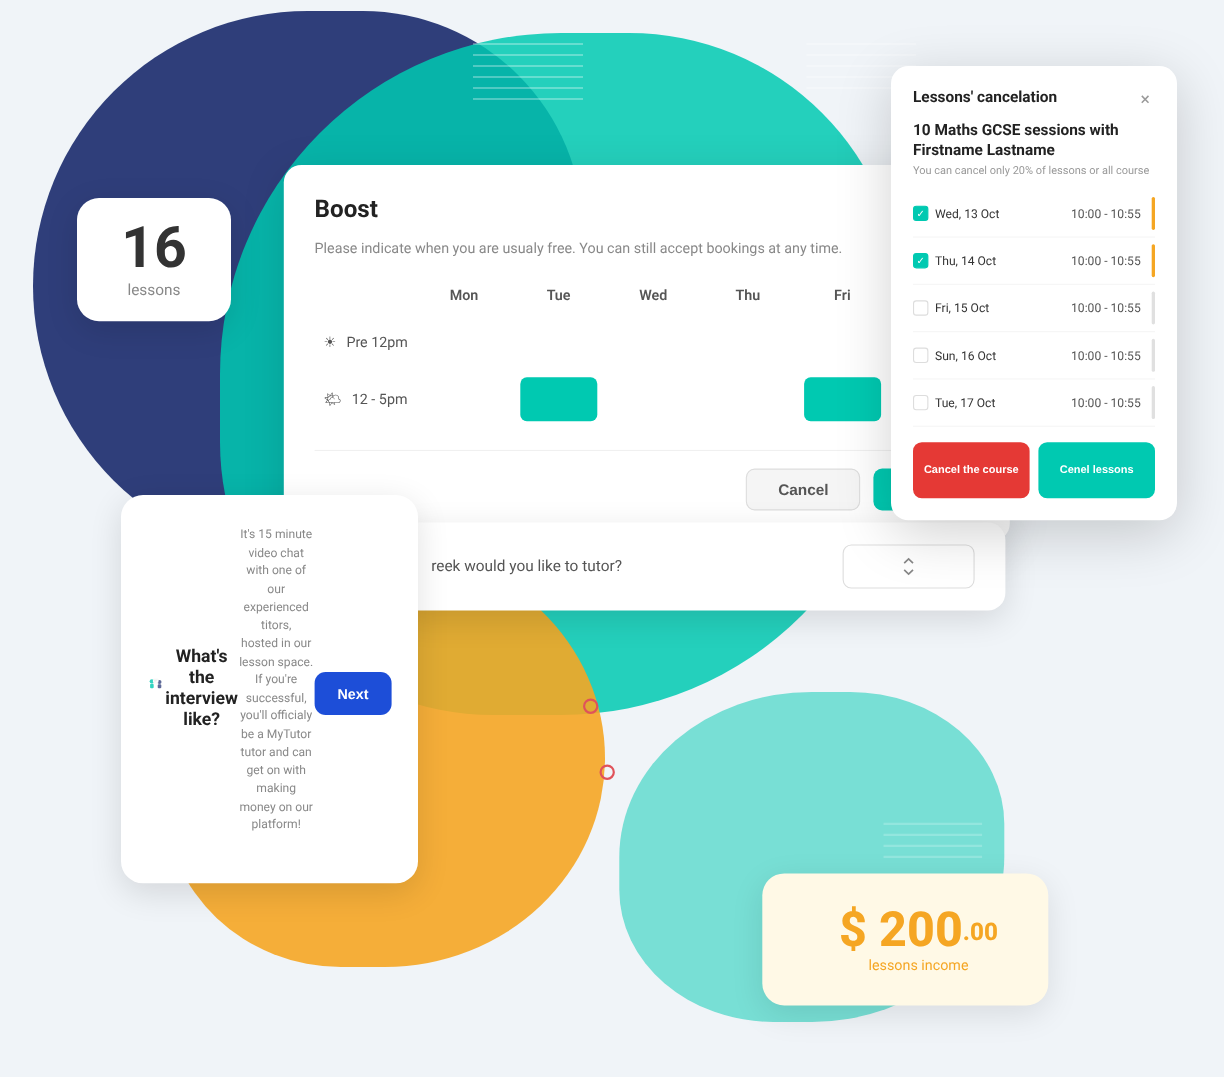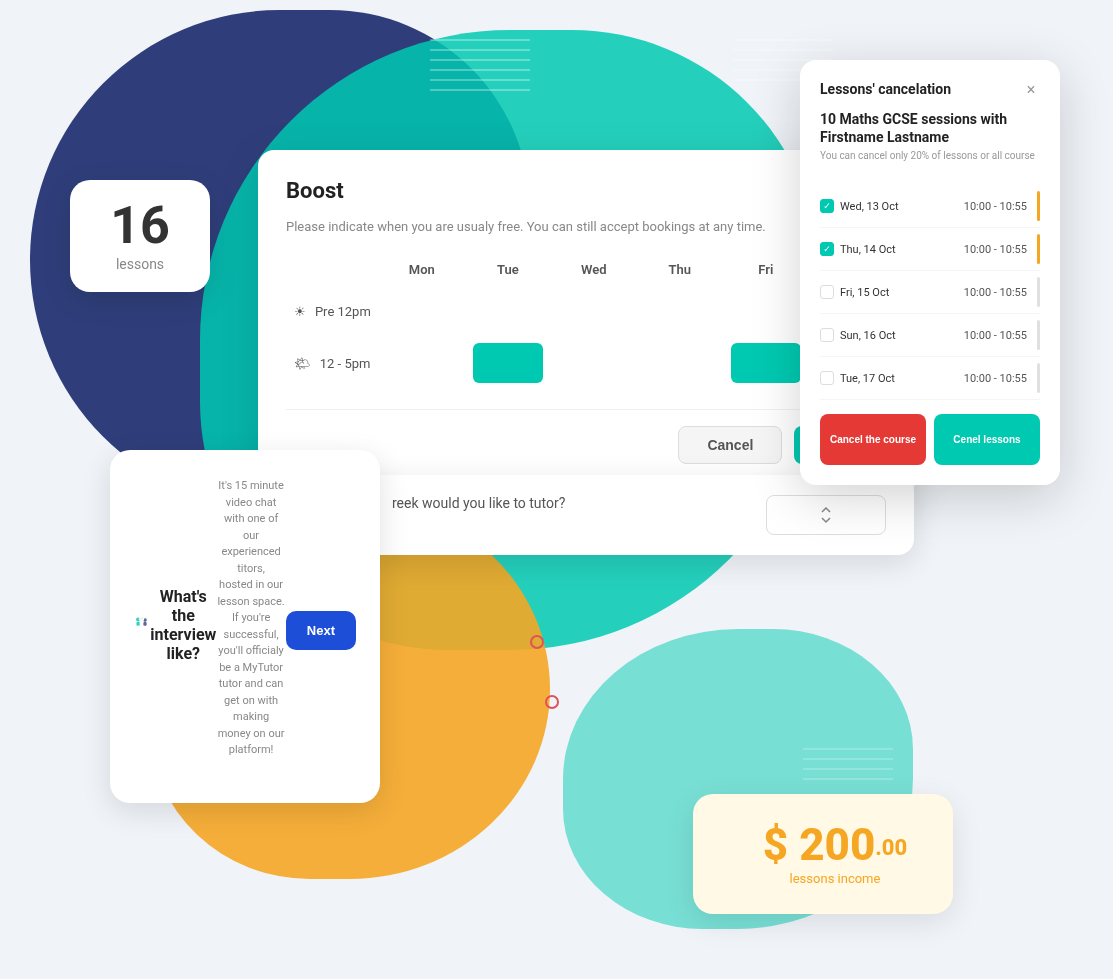--- a/index.html
+++ b/index.html
@@ -161,21 +161,21 @@
     .hours-panel {
       position: absolute;
       top: 475px;
       left: 364px;
       width: 550px;
       background: white;
       border-radius: 16px;
       box-shadow: 0 8px 30px rgba(0,0,0,0.12);
       padding: 20px 28px;
       display: flex;
-      align-items: flex-start;
+      align-items: center;
       gap: 12px;
     }
     .hours-label {
       font-size: 14px;
       color: #555;
       flex: 1;
     }
     .hours-stepper {
       width: 120px;
       height: 40px;
@@ -254,21 +254,21 @@
     .income-label {
       font-size: 13px;
       color: #f5a623;
       margin-top: 4px;
     }
 
     
     .cancel-modal {
       position: absolute;
       top: 60px;
-      right: 53px;
+      right: 43px;
       width: 260px;
       background: white;
       border-radius: 16px;
       box-shadow: 0 12px 50px rgba(0,0,0,0.18);
       padding: 20px;
     }
     .modal-header {
       display: flex;
       justify-content: space-between;
       align-items: center;
@@ -292,21 +292,21 @@
     .modal-sessions-title {
       font-size: 14px;
       font-weight: 700;
       color: #222;
       margin-bottom: 4px;
       line-height: 1.3;
     }
     .modal-subtitle {
       font-size: 10px;
       color: #999;
-      margin-bottom: 24px;
+      margin-bottom: 12px;
     }
     .lesson-row {
       display: flex;
       align-items: center;
       justify-content: space-between;
       padding: 6px 0;
       border-bottom: 1px solid #f5f5f5;
       font-size: 11px;
     }
     .lesson-row-left {

